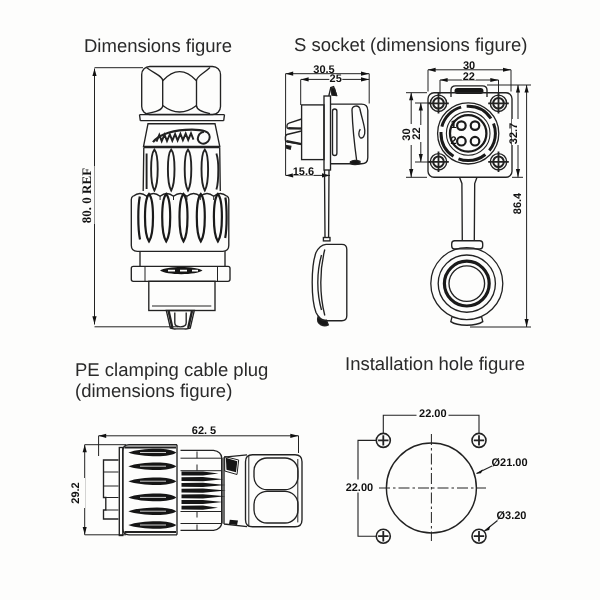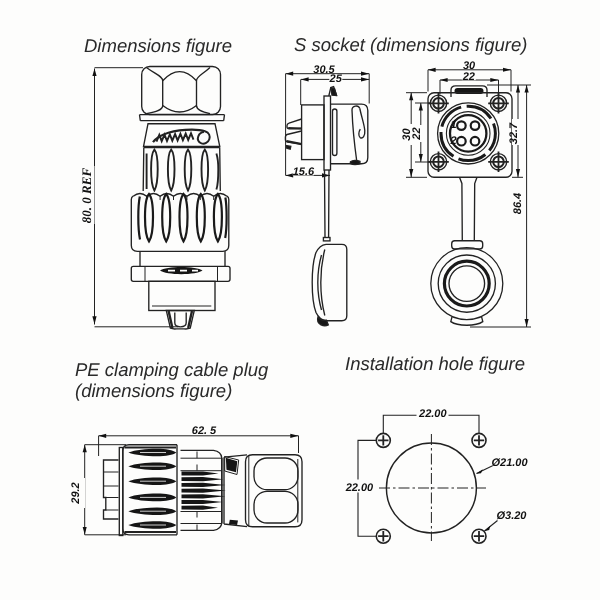--- a/index.html
+++ b/index.html
@@ -1,16 +1,16 @@
 <!DOCTYPE html>
 <html><head>
 <meta charset="utf-8">
 <style>
   html,body{margin:0;padding:0;background:#fdfdfc;-webkit-font-smoothing:antialiased;text-rendering:geometricPrecision;}
-  #pg{width:600px;height:600px;position:relative;background:#fdfdfc;font-style:italic;}
+  #pg{width:600px;height:600px;position:relative;background:#fdfdfc;}
   svg{position:absolute;left:0;top:0;}
   text{font-family:"Liberation Sans",sans-serif;fill:#1c1c1c;}
   .title{font-size:18.5px;fill:#2a2a2a;}
   .dim{font-size:11px;font-weight:bold;fill:#111;}
   .ref{font-family:"Liberation Serif",serif;font-size:13px;font-weight:bold;fill:#111;}
 </style>
 </head>
 <body>
 <div id="pg">
 <svg width="600" height="600" viewBox="0 0 600 600">

